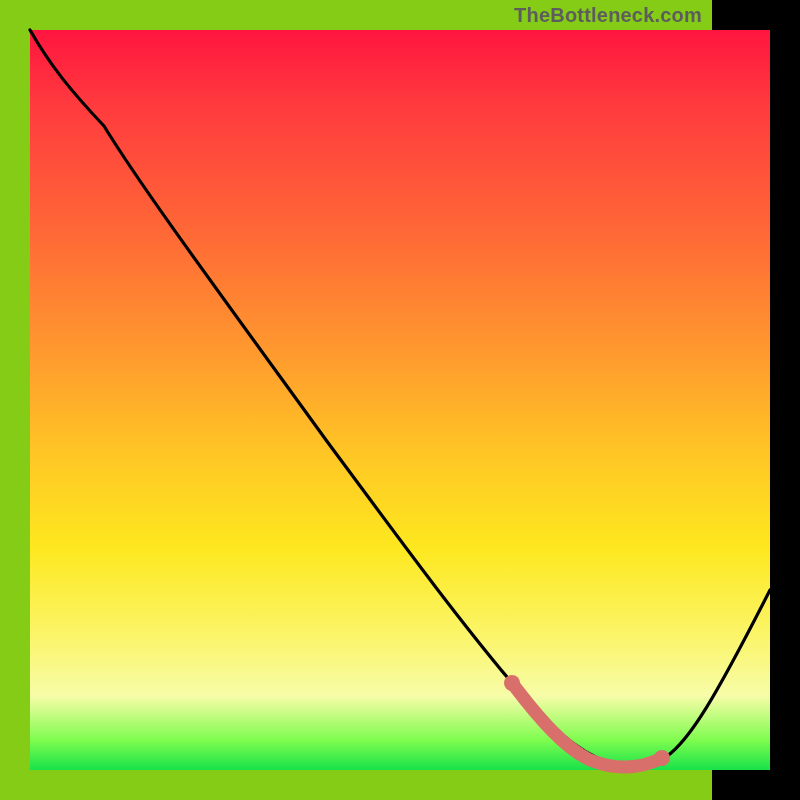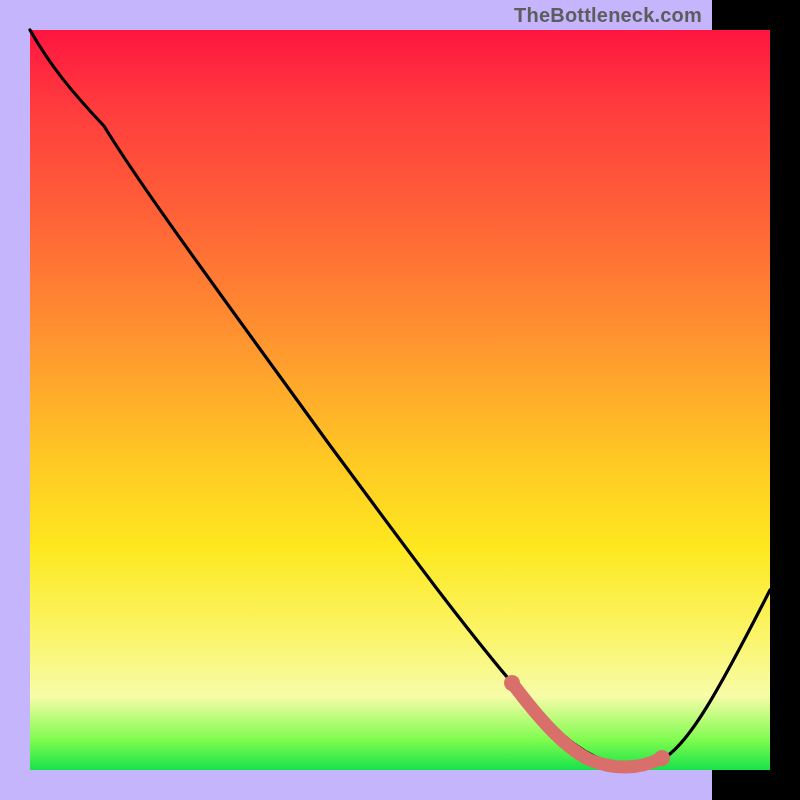--- a/index.html
+++ b/index.html
@@ -8,21 +8,21 @@
     width: 800px;
     height: 800px;
     background: #000000;
     overflow: hidden;
     font-family: Arial, Helvetica, sans-serif;
   }
   .frame {
     position: relative;
     width: 712px;
     height: 800px;
-    background: #c4b5fd;
+    background: #84cc16;
   }
   .watermark {
     position: absolute;
     top: 4px;
     right: 10px;
     color: #5d5d5d;
     font-size: 20px;
     font-weight: 600;
     letter-spacing: 0.2px;
     z-index: 5;

